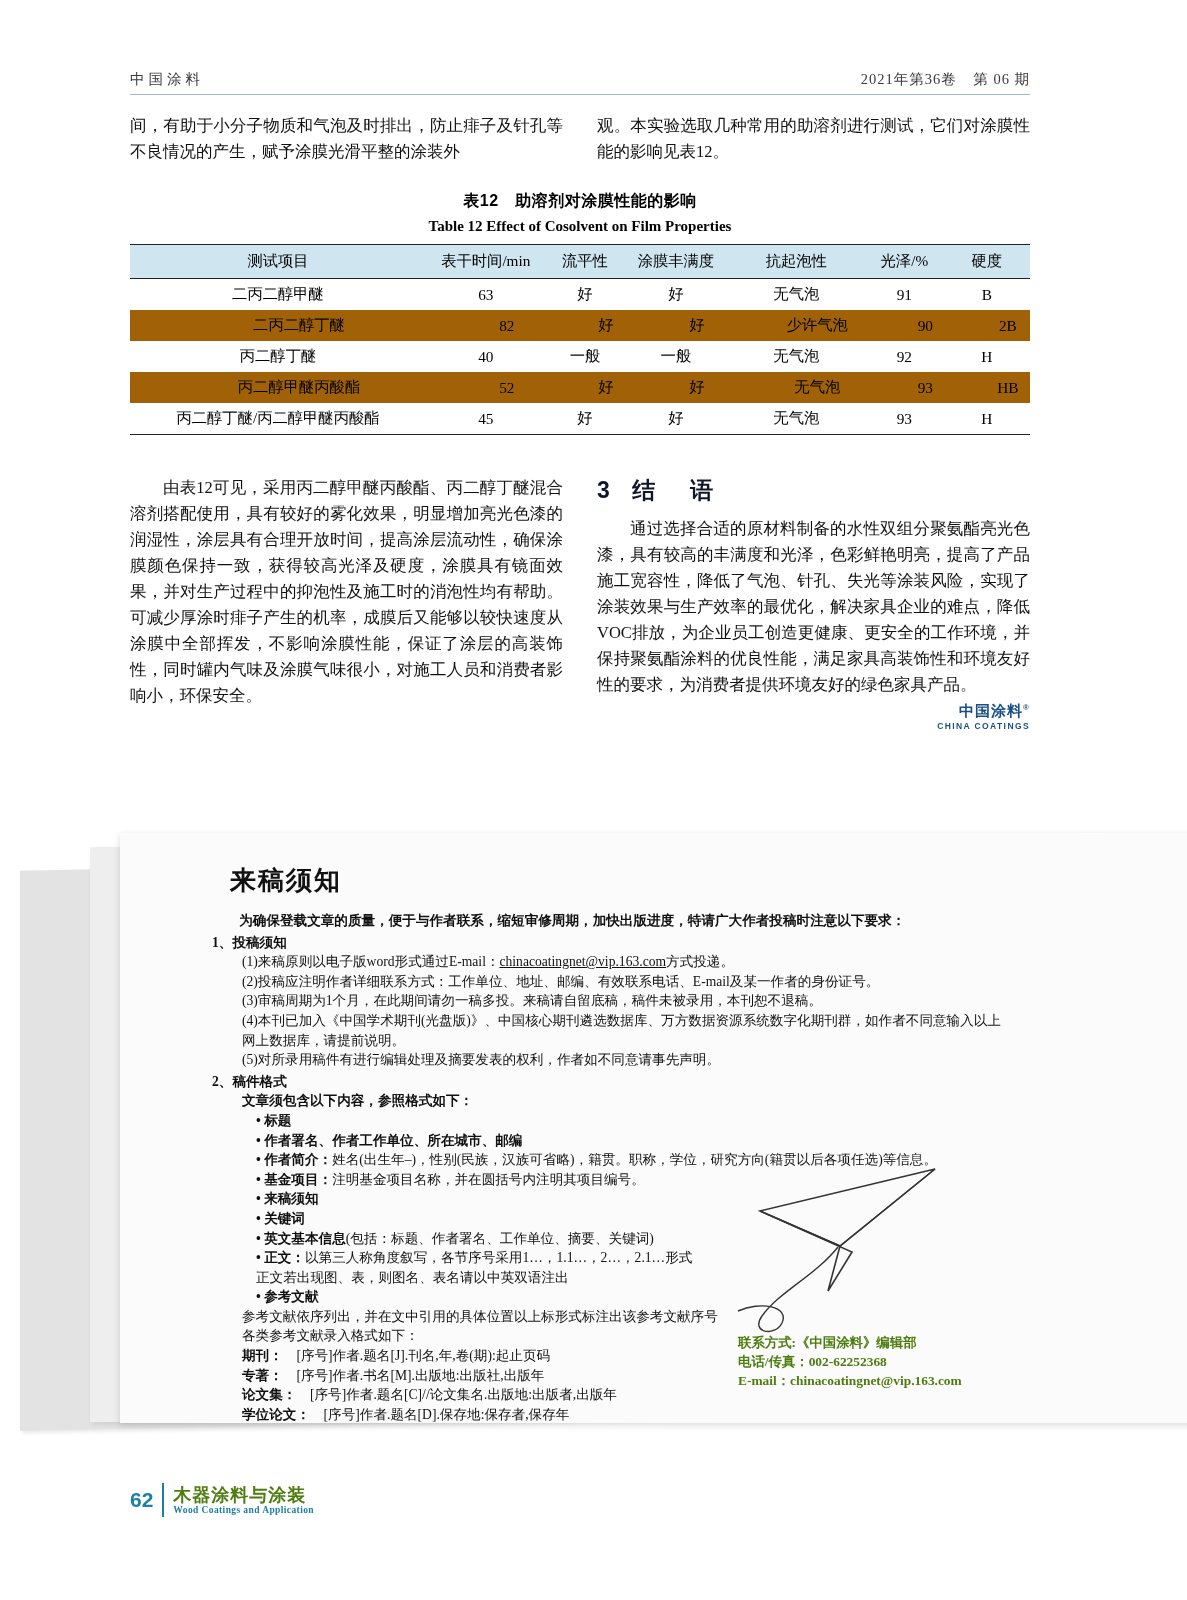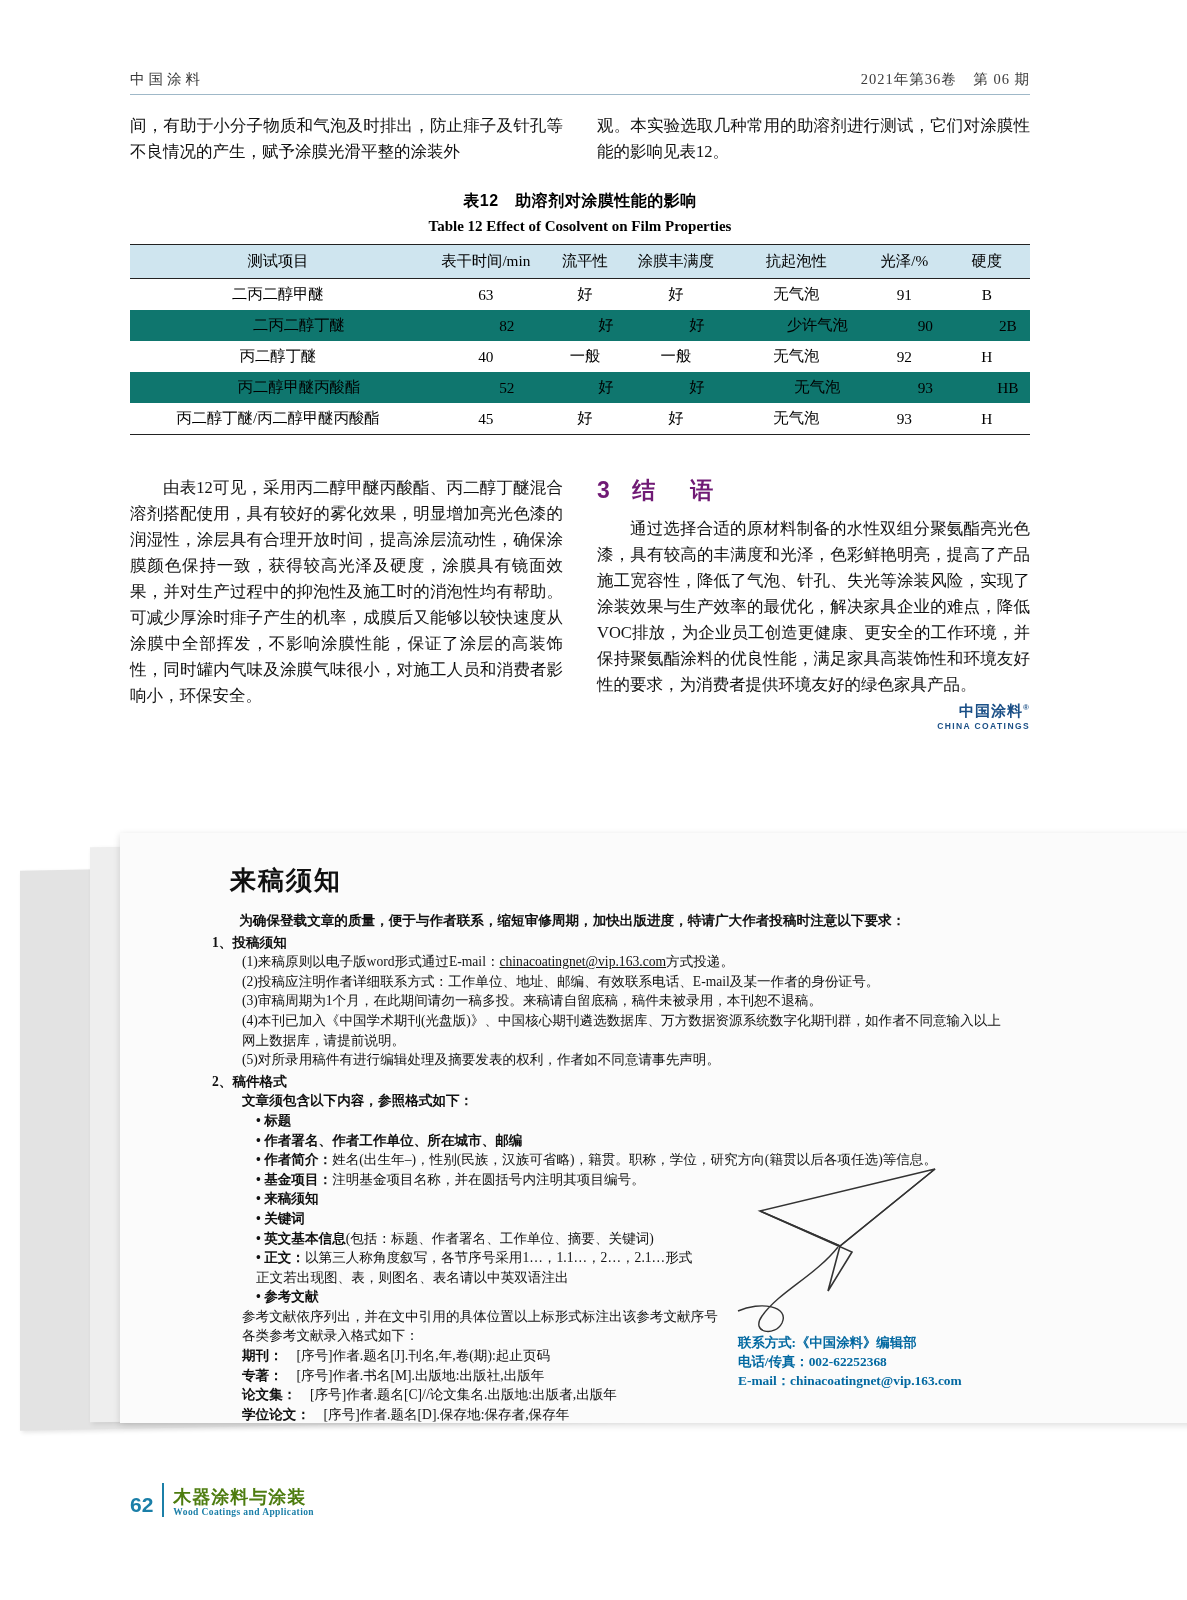--- a/index.html
+++ b/index.html
@@ -84,27 +84,27 @@
     text-align: center;
     padding: 5px 2px;
     font-weight: normal;
   }
   table.data thead th {
     background: #cfe5ef;
     border-top: 1.5px solid #222;
     border-bottom: 1.1px solid #222;
     padding: 6px 2px;
   }
-  table.data tbody tr.alt td { background: #0f766e; padding-left: 44px; }
+  table.data tbody tr.alt td { background: #a16207; padding-left: 44px; }
   table.data tbody tr:last-child td { border-bottom: 1.5px solid #222; }
   td.first, th.first { width: 250px; }
 
   
   .sec-head {
-    color: #701a75;
+    color: #0f172a;
     font-size: 23px;
     font-weight: bold;
     font-family: "Liberation Sans", sans-serif;
     letter-spacing: 6px;
     margin: 0 0 10px 0;
   }
   .sec-head .num { letter-spacing: 10px; }
 
   .logo-cn {
     margin-top: 4px;
@@ -195,35 +195,35 @@
   .notice-body .lvl3 { margin-left: 44px; }
   .notice-body .bold { font-weight: bold; }
   .notice-body u { text-decoration: underline; }
 
   .contact {
     position: absolute;
     left: 618px; top: 500px;
     font-size: 13.4px;
     line-height: 19px;
     font-weight: bold;
-    color: #0369a1;
+    color: #4d7c0f;
   }
   .plane {
     position: absolute;
     left: 600px; top: 318px;
     width: 310px; height: 190px;
   }
 
   
   .footer {
     position: absolute;
     left: 130px;
     top: 1483px;
     display: flex;
-    align-items: flex-end;
+    align-items: center;
   }
   .footer .pgnum {
     font-family: "Liberation Sans", sans-serif;
     font-size: 21px;
     font-weight: bold;
     color: #1b7fa8;
     padding-right: 9px;
   }
   .footer .bar {
     width: 2px;

